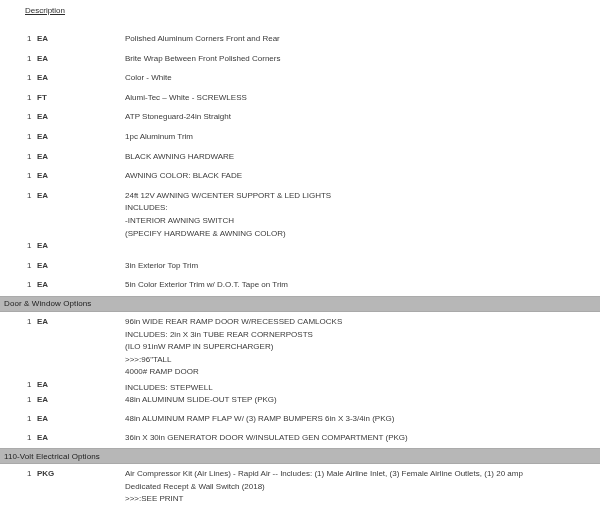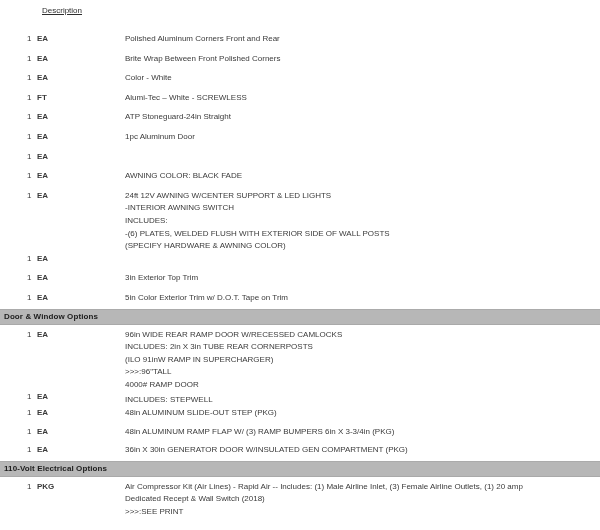--- a/index.html
+++ b/index.html
@@ -11,21 +11,21 @@
     width: 600px;
     height: 530px;
     overflow: hidden;
     font-family: "Liberation Sans", "DejaVu Sans", sans-serif;
     font-size: 8px;
     color: #3a3a3a;
     -webkit-font-smoothing: antialiased;
   }
   .doc { padding-top: 4px; }
   .col-header {
-    margin-left: 42px;
+    margin-left: 25px;
     margin-bottom: 16px;
     text-decoration: underline;
     color: #2d2d2d;
     line-height: 13px;
     display: inline-block;
   }
   .header-wrap { height: 29px; }
   .row {
     display: flex;
     align-items: flex-start;
@@ -43,21 +43,21 @@
     height: 14px;
     background: #b7b7b7;
     border-top: 1px solid #ababab;
     border-bottom: 1px solid #a9a9a9;
     margin: 4px 0 4px 0;
     display: flex;
     align-items: center;
   }
   .bar-title {
     margin-left: 4px;
-    font-weight: bold;
+    font-weight: normal;
     color: #1c1c1c;
     font-size: 8px;
     letter-spacing: 0.1px;
   }
 </style>
 </head>
 <body>
 
 <div class="doc">
 
@@ -104,45 +104,47 @@
       <span class="unit">EA</span>
       <div class="desc">
         <div class="line">ATP Stoneguard-24in Straight</div>
       </div>
     </div>
 
     <div class="row">
       <span class="qty">1</span>
       <span class="unit">EA</span>
       <div class="desc">
-        <div class="line">1pc Aluminum Door</div>
-      </div>
-    </div>
-
-    <div class="row">
-      <span class="qty">1</span>
-      <span class="unit">EA</span>
+        <div class="line">1pc Aluminum Trim</div>
+      </div>
+    </div>
+
+    <div class="row">
+      <span class="qty">1</span>
+      <span class="unit">EA</span>
+      <div class="desc">
+        <div class="line">BLACK AWNING HARDWARE</div>
+      </div>
     </div>
 
     <div class="row">
       <span class="qty">1</span>
       <span class="unit">EA</span>
       <div class="desc">
         <div class="line">AWNING COLOR: BLACK FADE</div>
       </div>
     </div>
 
     <div class="row tight">
       <span class="qty">1</span>
       <span class="unit">EA</span>
       <div class="desc">
         <div class="line">24ft 12V AWNING W/CENTER SUPPORT &amp; LED LIGHTS</div>
+        <div class="line">INCLUDES:</div>
         <div class="line">-INTERIOR AWNING SWITCH</div>
-        <div class="line">INCLUDES:</div>
-        <div class="line">-(6) PLATES, WELDED FLUSH WITH EXTERIOR SIDE OF WALL POSTS</div>
         <div class="line">(SPECIFY HARDWARE &amp; AWNING COLOR)</div>
       </div>
     </div>
 
     <div class="row">
       <span class="qty">1</span>
       <span class="unit">EA</span>
     </div>
 
     <div class="row">

